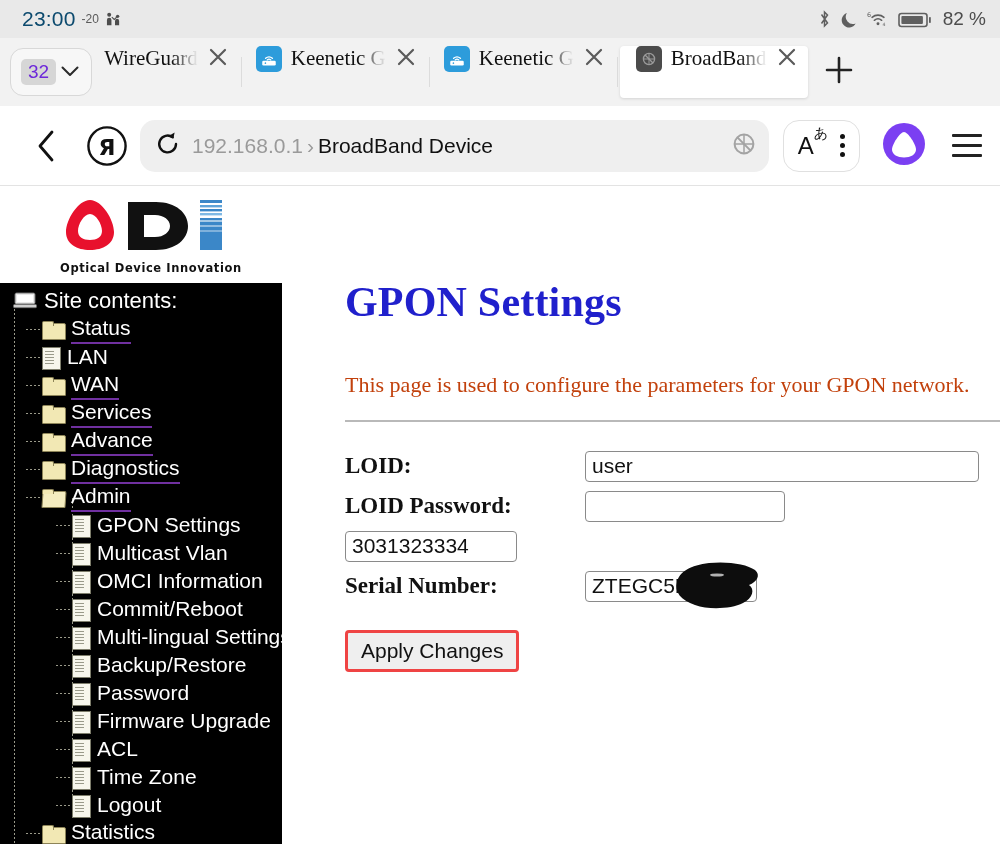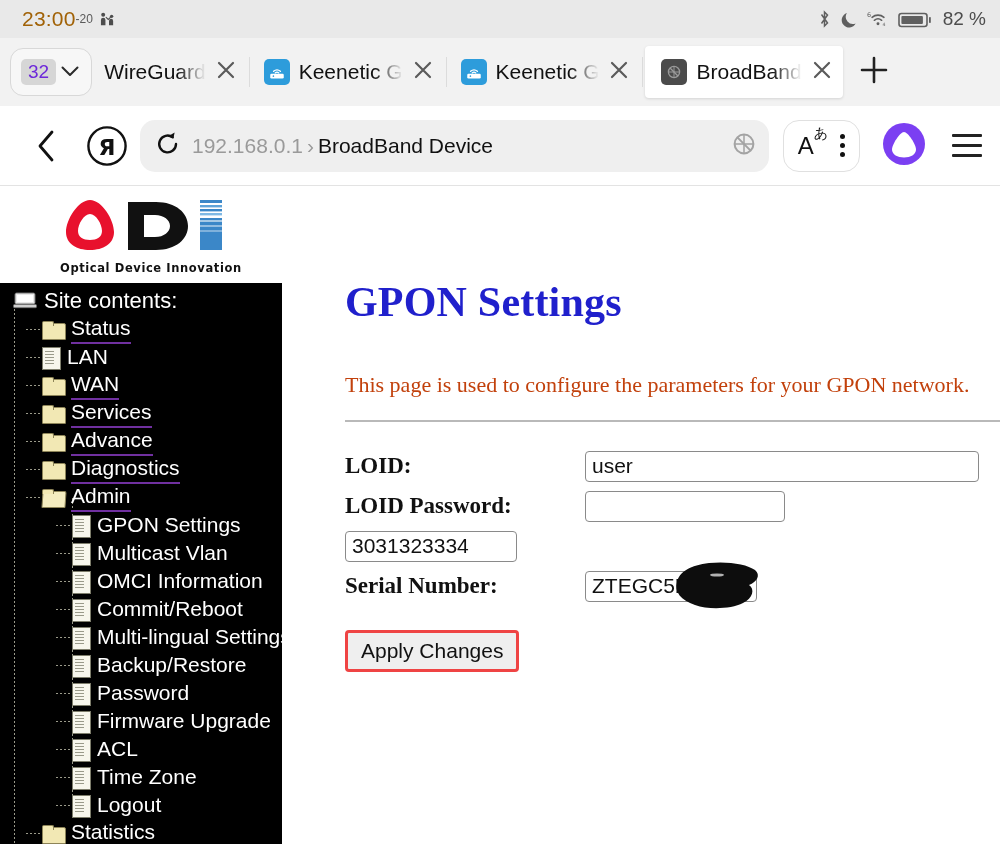--- a/index.html
+++ b/index.html
@@ -11,22 +11,22 @@
   }
 
   
   .statusbar {
     height: 38px; width: 100%;
     background: #e9e9e9;
     display: flex; align-items: center;
     padding: 0 14px 0 22px;
     color: #5a5a5a;
   }
-  .sb-clock { font-size: 21px; color: #a16207; letter-spacing: .2px; text-align: center; }
-  .sb-temp { font-size: 12px; margin-left: 0; color: #5a5a5a; }
+  .sb-clock { font-size: 21px; color: #0c4a6e; letter-spacing: .2px; text-align: center; }
+  .sb-temp { font-size: 12px; margin-left: 6px; color: #5a5a5a; }
   .sb-appicon { margin-left: 7px; font-size: 16px; color: #4d4d4d; display:flex; align-items:center;}
   .sb-spacer { flex: 1; }
   .sb-right { display: flex; align-items: center; gap: 9px; color:#5f5f5f;}
   .sb-right svg { display: block; }
   .sb-batt-text { font-size: 19px; color: #4d4d4d; margin-left: 2px;}
 
   
   .tabstrip {
     height: 68px; width: 100%;
     background: #f2f2f2;
@@ -41,24 +41,25 @@
     height: 48px; padding: 0 12px 0 10px;
     flex: none;
   }
   .tabcount-num {
     background: #d6d6d6; color: #6d28d9;
     border-radius: 5px; font-size: 19px;
     padding: 2px 7px; line-height: 22px;
   }
   .chev { color: #2b2b2b; }
   .tab {
-    display: flex; align-items: center;
+    display: flex; align-items: flex-start;
     height: 52px; padding: 0 10px 0 12px;
     max-width: 212px; flex: none;
     position: relative;
+    font-family: Liberation Serif, serif;
   }
   .tab.active {
     background: #ffffff; border-radius: 4px;
     box-shadow: 0 1px 3px rgba(0,0,0,.13);
     padding-left: 16px;
   }
   .tab-fav { width: 26px; height: 26px; flex: none; margin-right: 9px; border-radius: 5px; }
   .tab-fav.blue { background:#2d9cdb; display:flex;align-items:center;justify-content:center;}
   .tab-fav.dark { background:#4b4b4b; display:flex;align-items:center;justify-content:center;}
   .tab-title {

